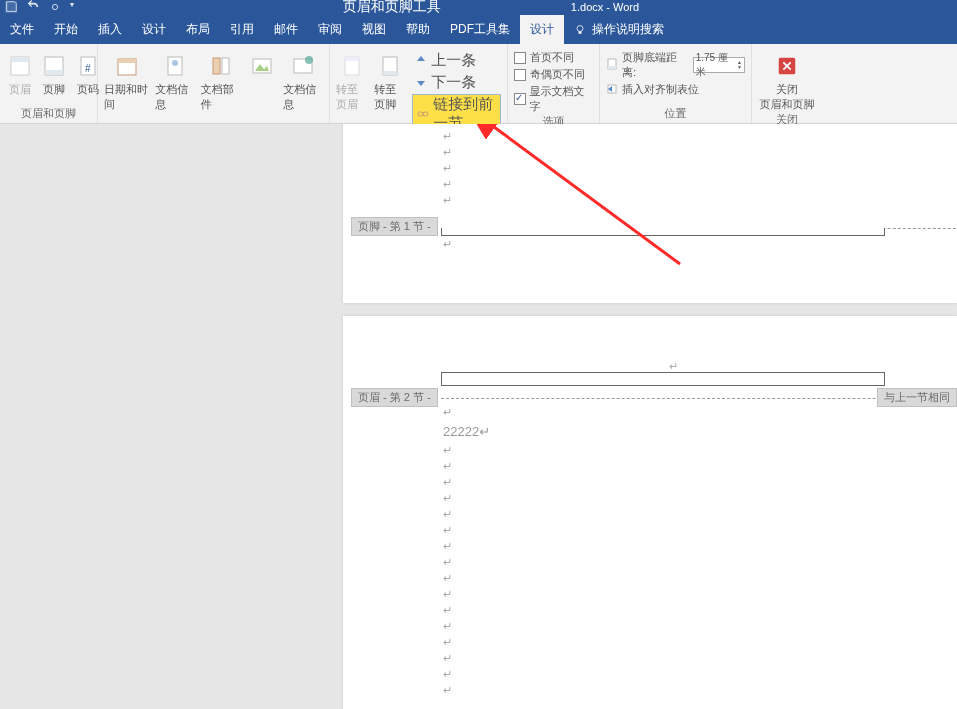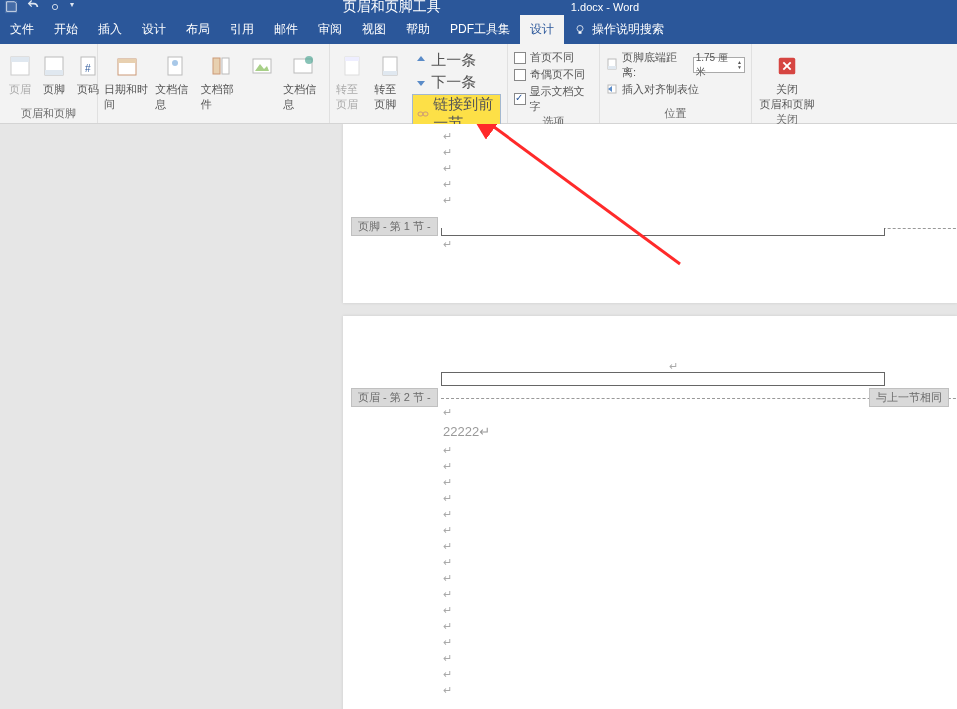--- a/index.html
+++ b/index.html
@@ -515,21 +515,21 @@
     <div class="section-tag" style="left:8px; top:93px;">页脚 - 第 1 节 -</div>
     <span class="para-mark" style="left:100px; top:114px;">↵</span>
     <div class="table-box" style="left:98px; top:104px; width:444px; height:8px; border-top:none;"></div>
   </div>
 
   <div class="page page2">
     <span class="para-mark" style="left:326px; top:44px;">↵</span>
     <div class="table-box" style="left:98px; top:56px; width:444px; height:14px;"></div>
     <div class="hf-line" style="left:98px; top:82px;"></div>
     <div class="section-tag" style="left:8px; top:72px;">页眉 - 第 2 节 -</div>
-    <div class="sameas-tag" style="right:8px; top:72px;">与上一节相同</div>
+    <div class="sameas-tag" style="right:0; top:72px;">与上一节相同</div>
     <span class="para-mark" style="left:100px; top:90px;">↵</span>
     <span class="body-text" style="left:100px; top:108px;">22222↵</span>
     <span class="para-mark" style="left:100px; top:128px;">↵</span>
     <span class="para-mark" style="left:100px; top:144px;">↵</span>
     <span class="para-mark" style="left:100px; top:160px;">↵</span>
     <span class="para-mark" style="left:100px; top:176px;">↵</span>
     <span class="para-mark" style="left:100px; top:192px;">↵</span>
     <span class="para-mark" style="left:100px; top:208px;">↵</span>
     <span class="para-mark" style="left:100px; top:224px;">↵</span>
     <span class="para-mark" style="left:100px; top:240px;">↵</span>

